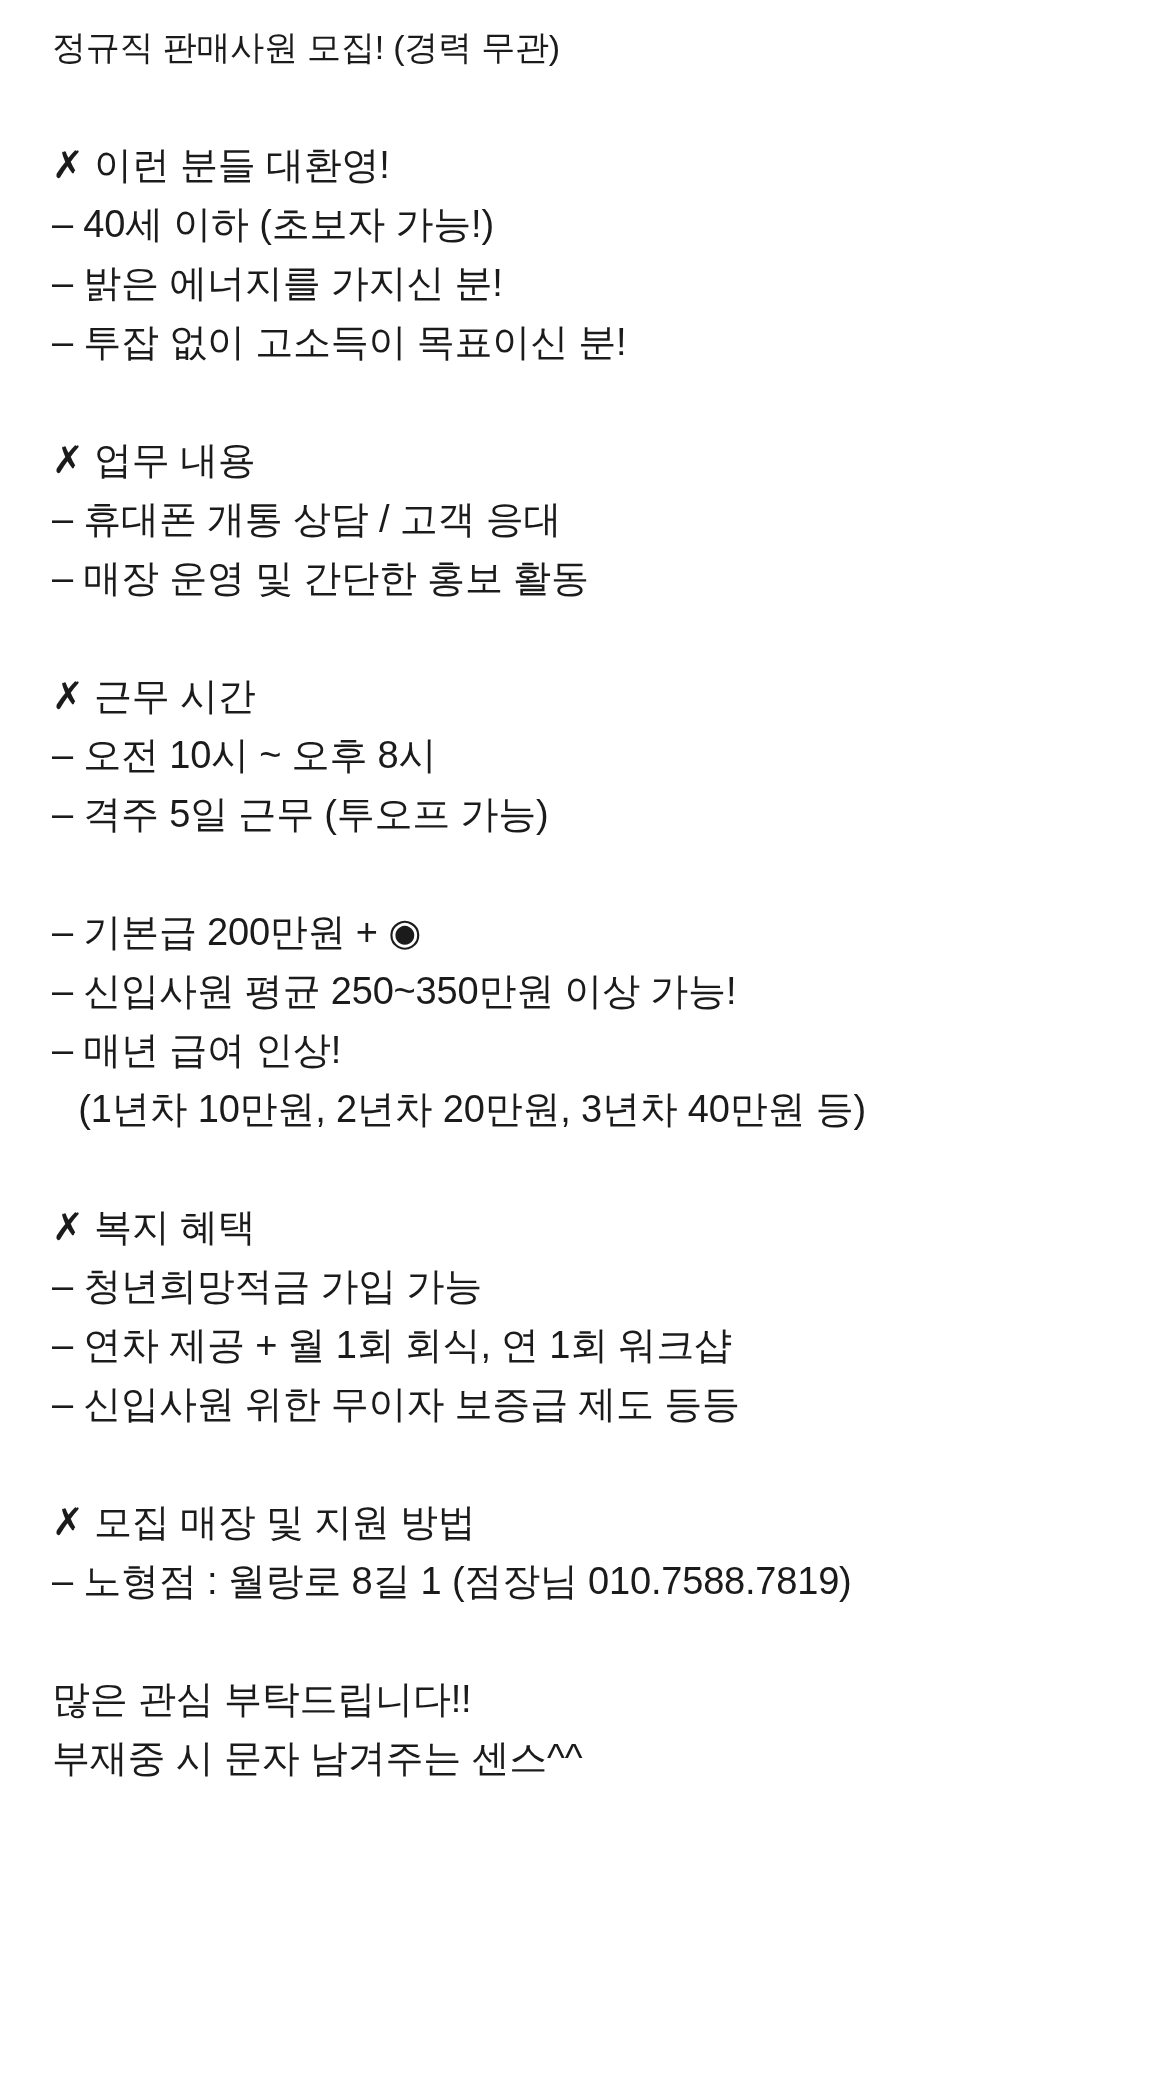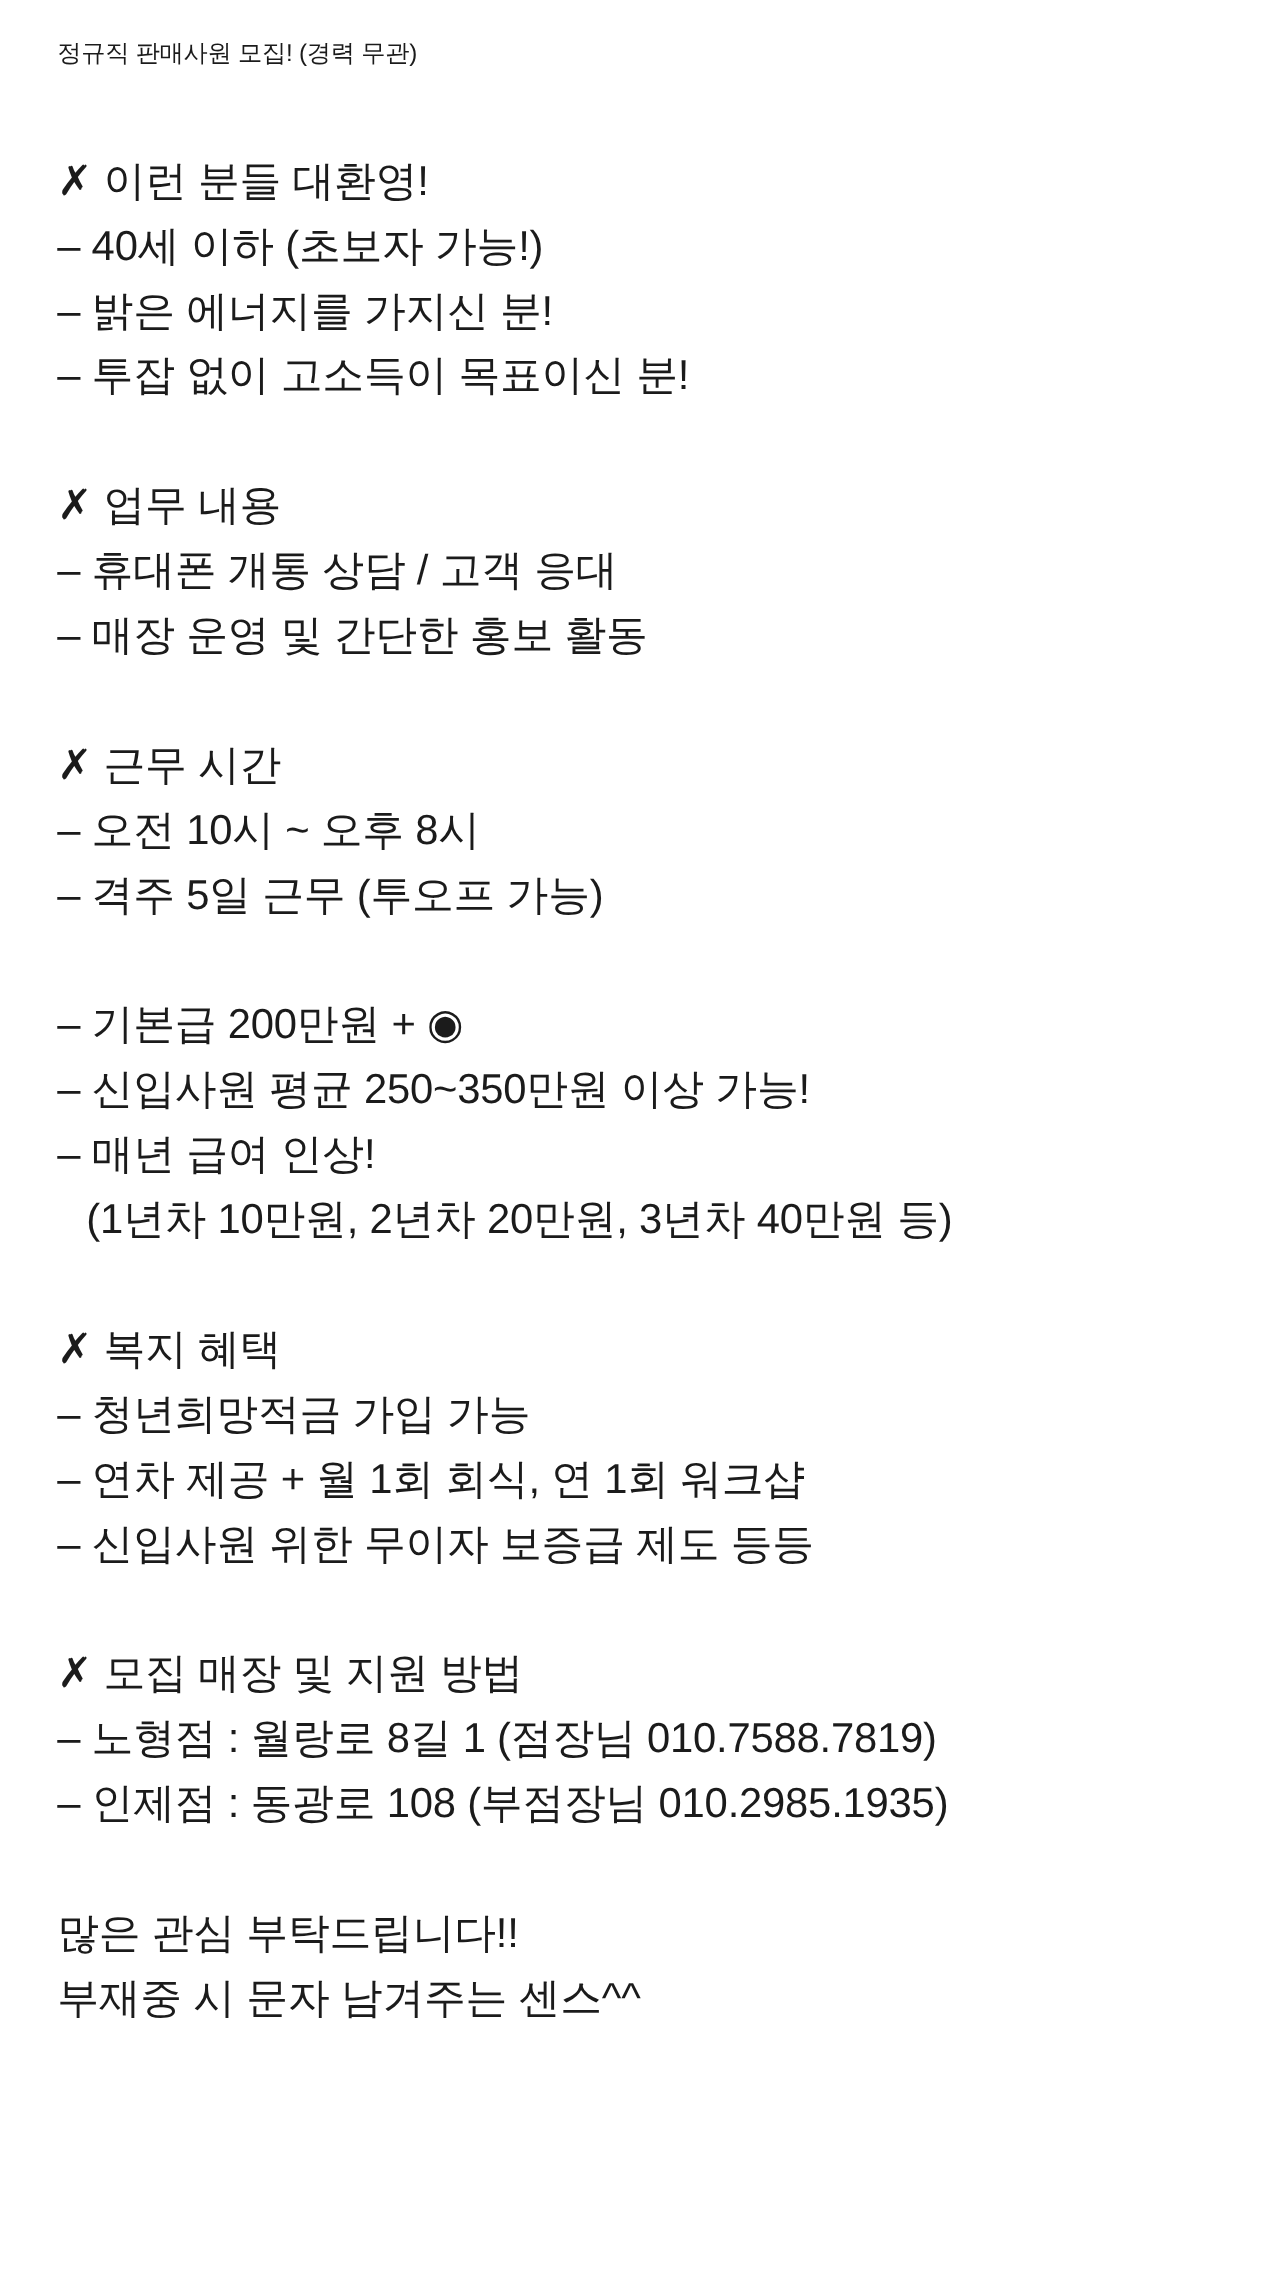--- a/index.html
+++ b/index.html
@@ -21,21 +21,21 @@
     padding: 18px 52px 40px 52px;
   }
   .line {
     font-size: 38px;
     line-height: 59px;
     letter-spacing: -0.2px;
     white-space: pre;
     color: #1b1b1b;
   }
   .line.title {
-    font-size: 22px;
+    font-size: 34px;
     font-weight: 400;
     margin-bottom: 0;
   }
   .line.heading {
     font-weight: 400;
   }
   .line.indent {
     padding-left: 16px;
   }
   .spacer {
@@ -94,21 +94,20 @@
     <div class="line">– 청년희망적금 가입 가능</div>
     <div class="line">– 연차 제공 + 월 1회 회식, 연 1회 워크샵</div>
     <div class="line">– 신입사원 위한 무이자 보증급 제도 등등</div>
   </div>
 
   <div class="spacer"></div>
 
   <div class="block">
     <div class="line heading">✗ 모집 매장 및 지원 방법</div>
     <div class="line">– 노형점 : 월랑로 8길 1 (점장님 010.7588.7819)</div>
-    <div class="line">– 인제점 : 동광로 108 (부점장님 010.2985.1935)</div>
   </div>
 
   <div class="spacer"></div>
 
   <div class="block">
     <div class="line">많은 관심 부탁드립니다!!</div>
     <div class="line">부재중 시 문자 남겨주는 센스^^</div>
   </div>
 
 </div>

